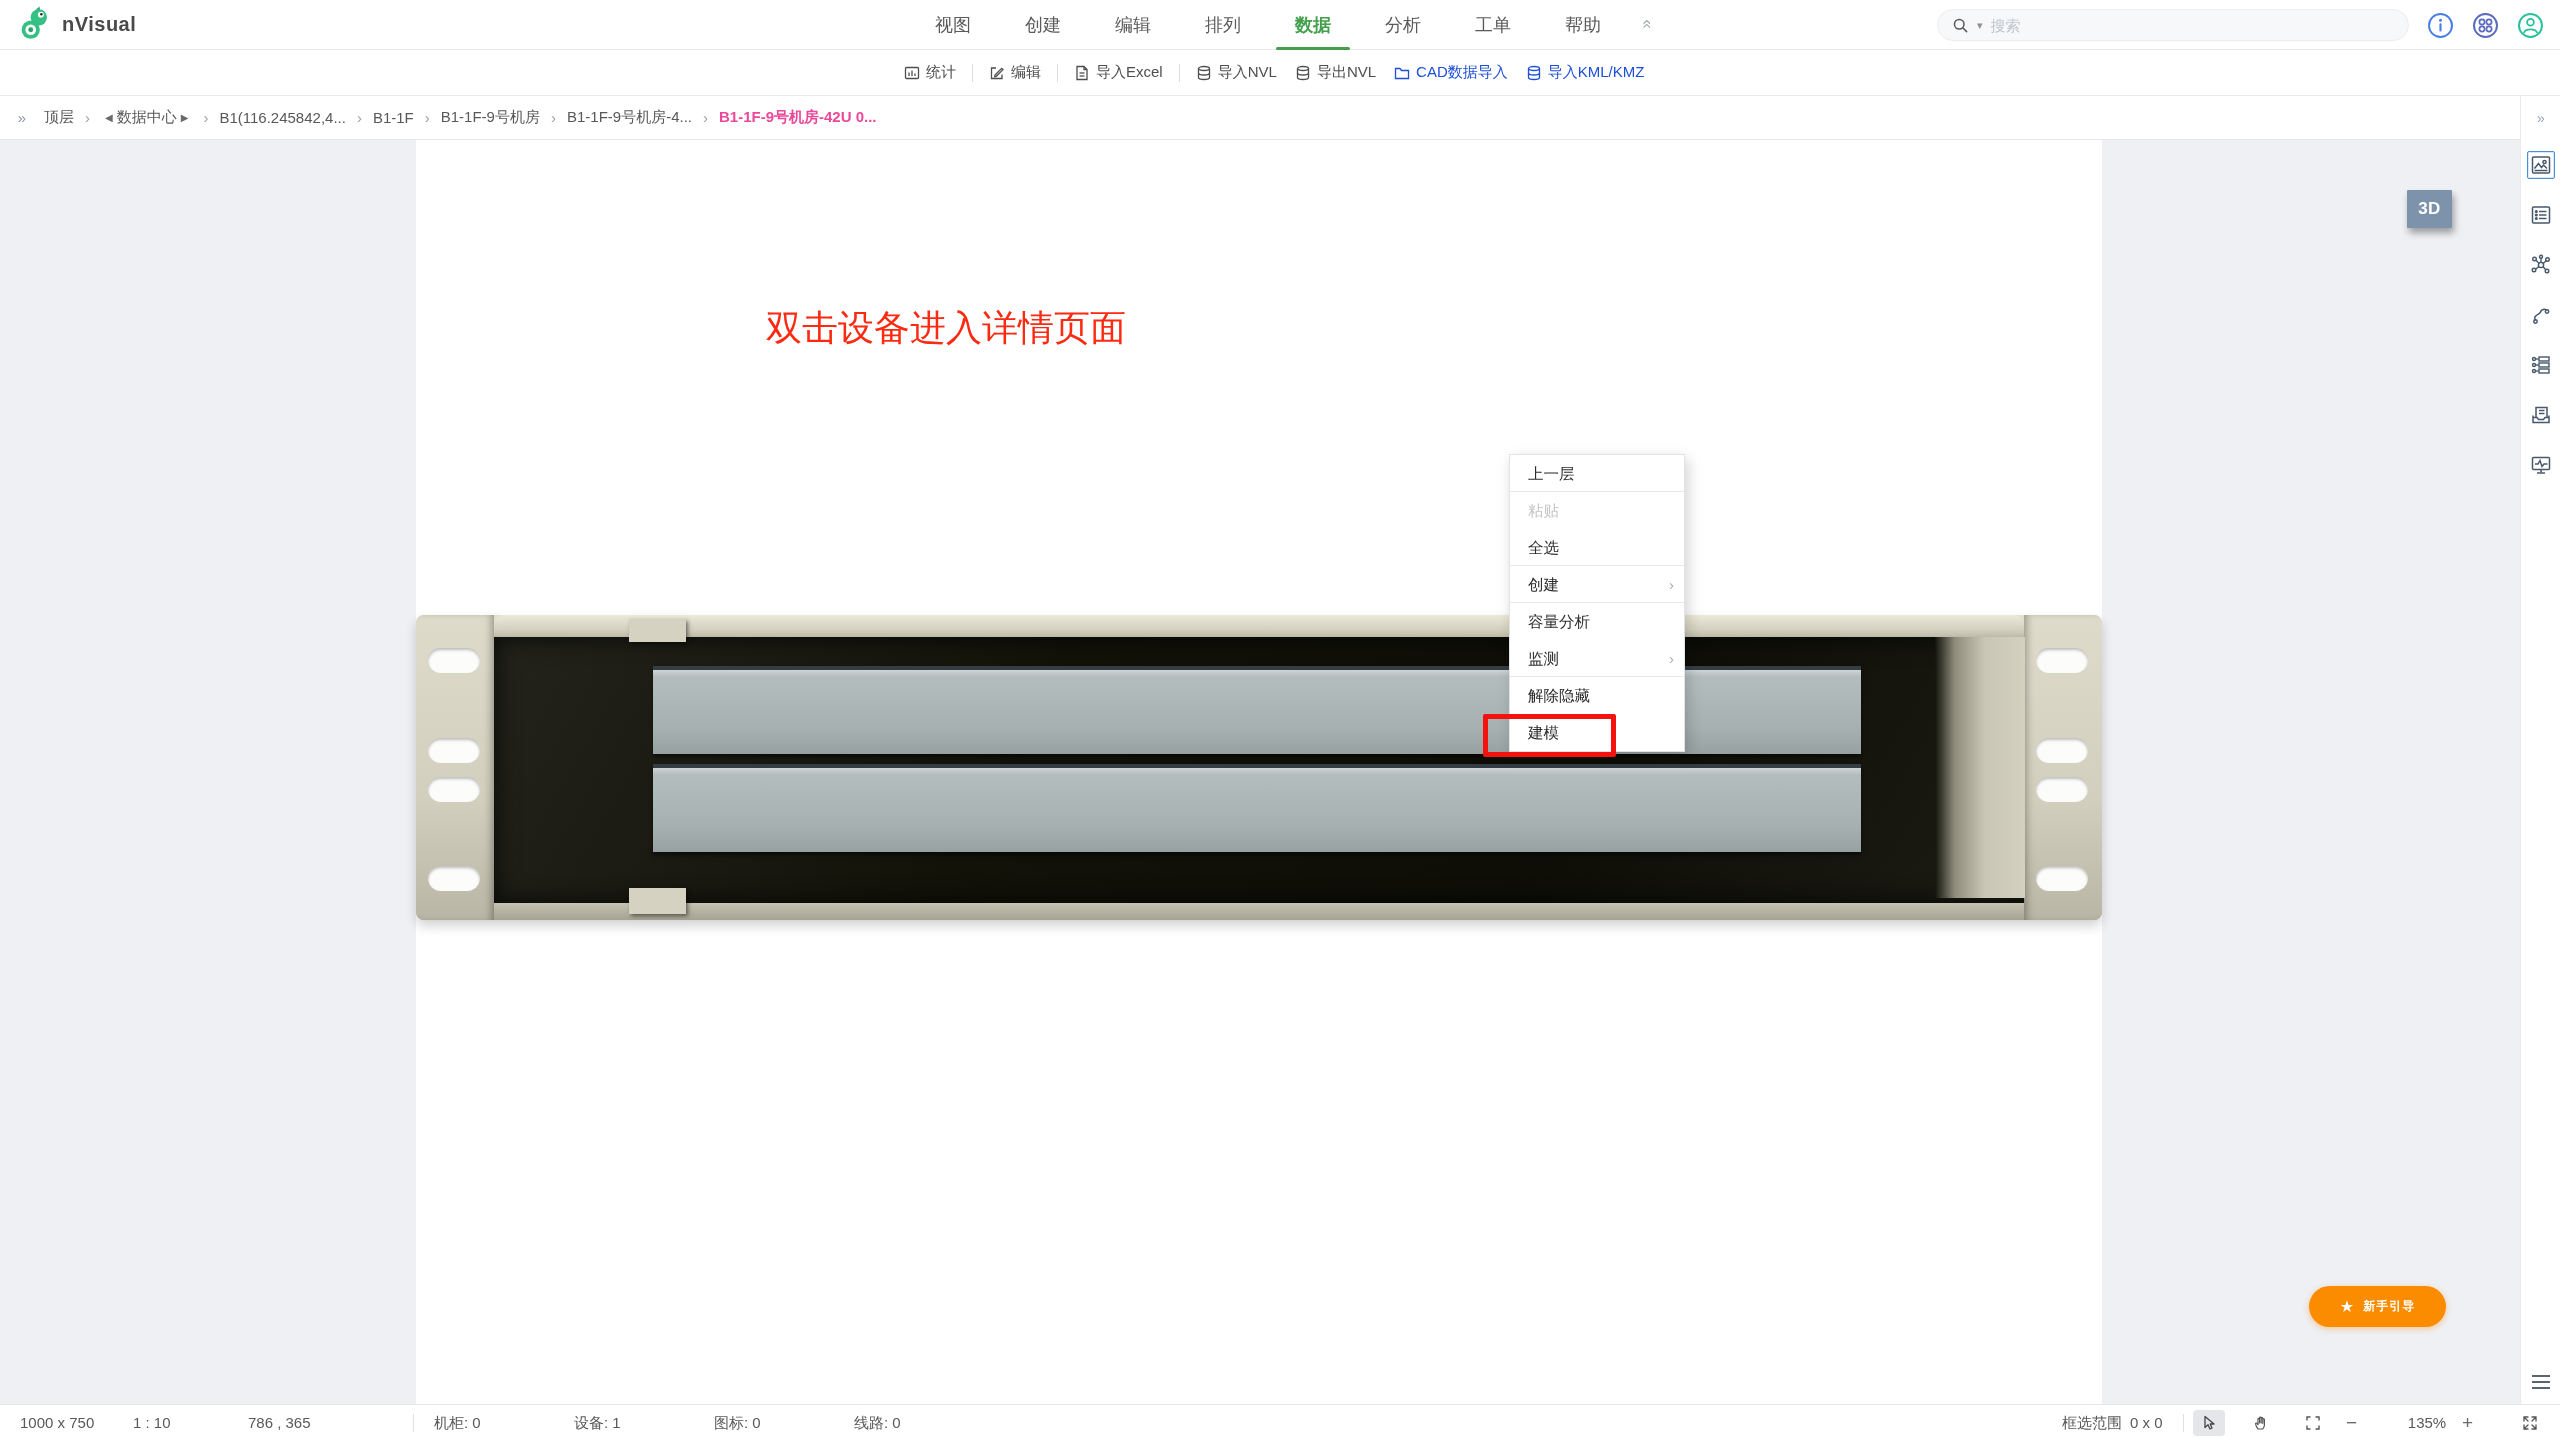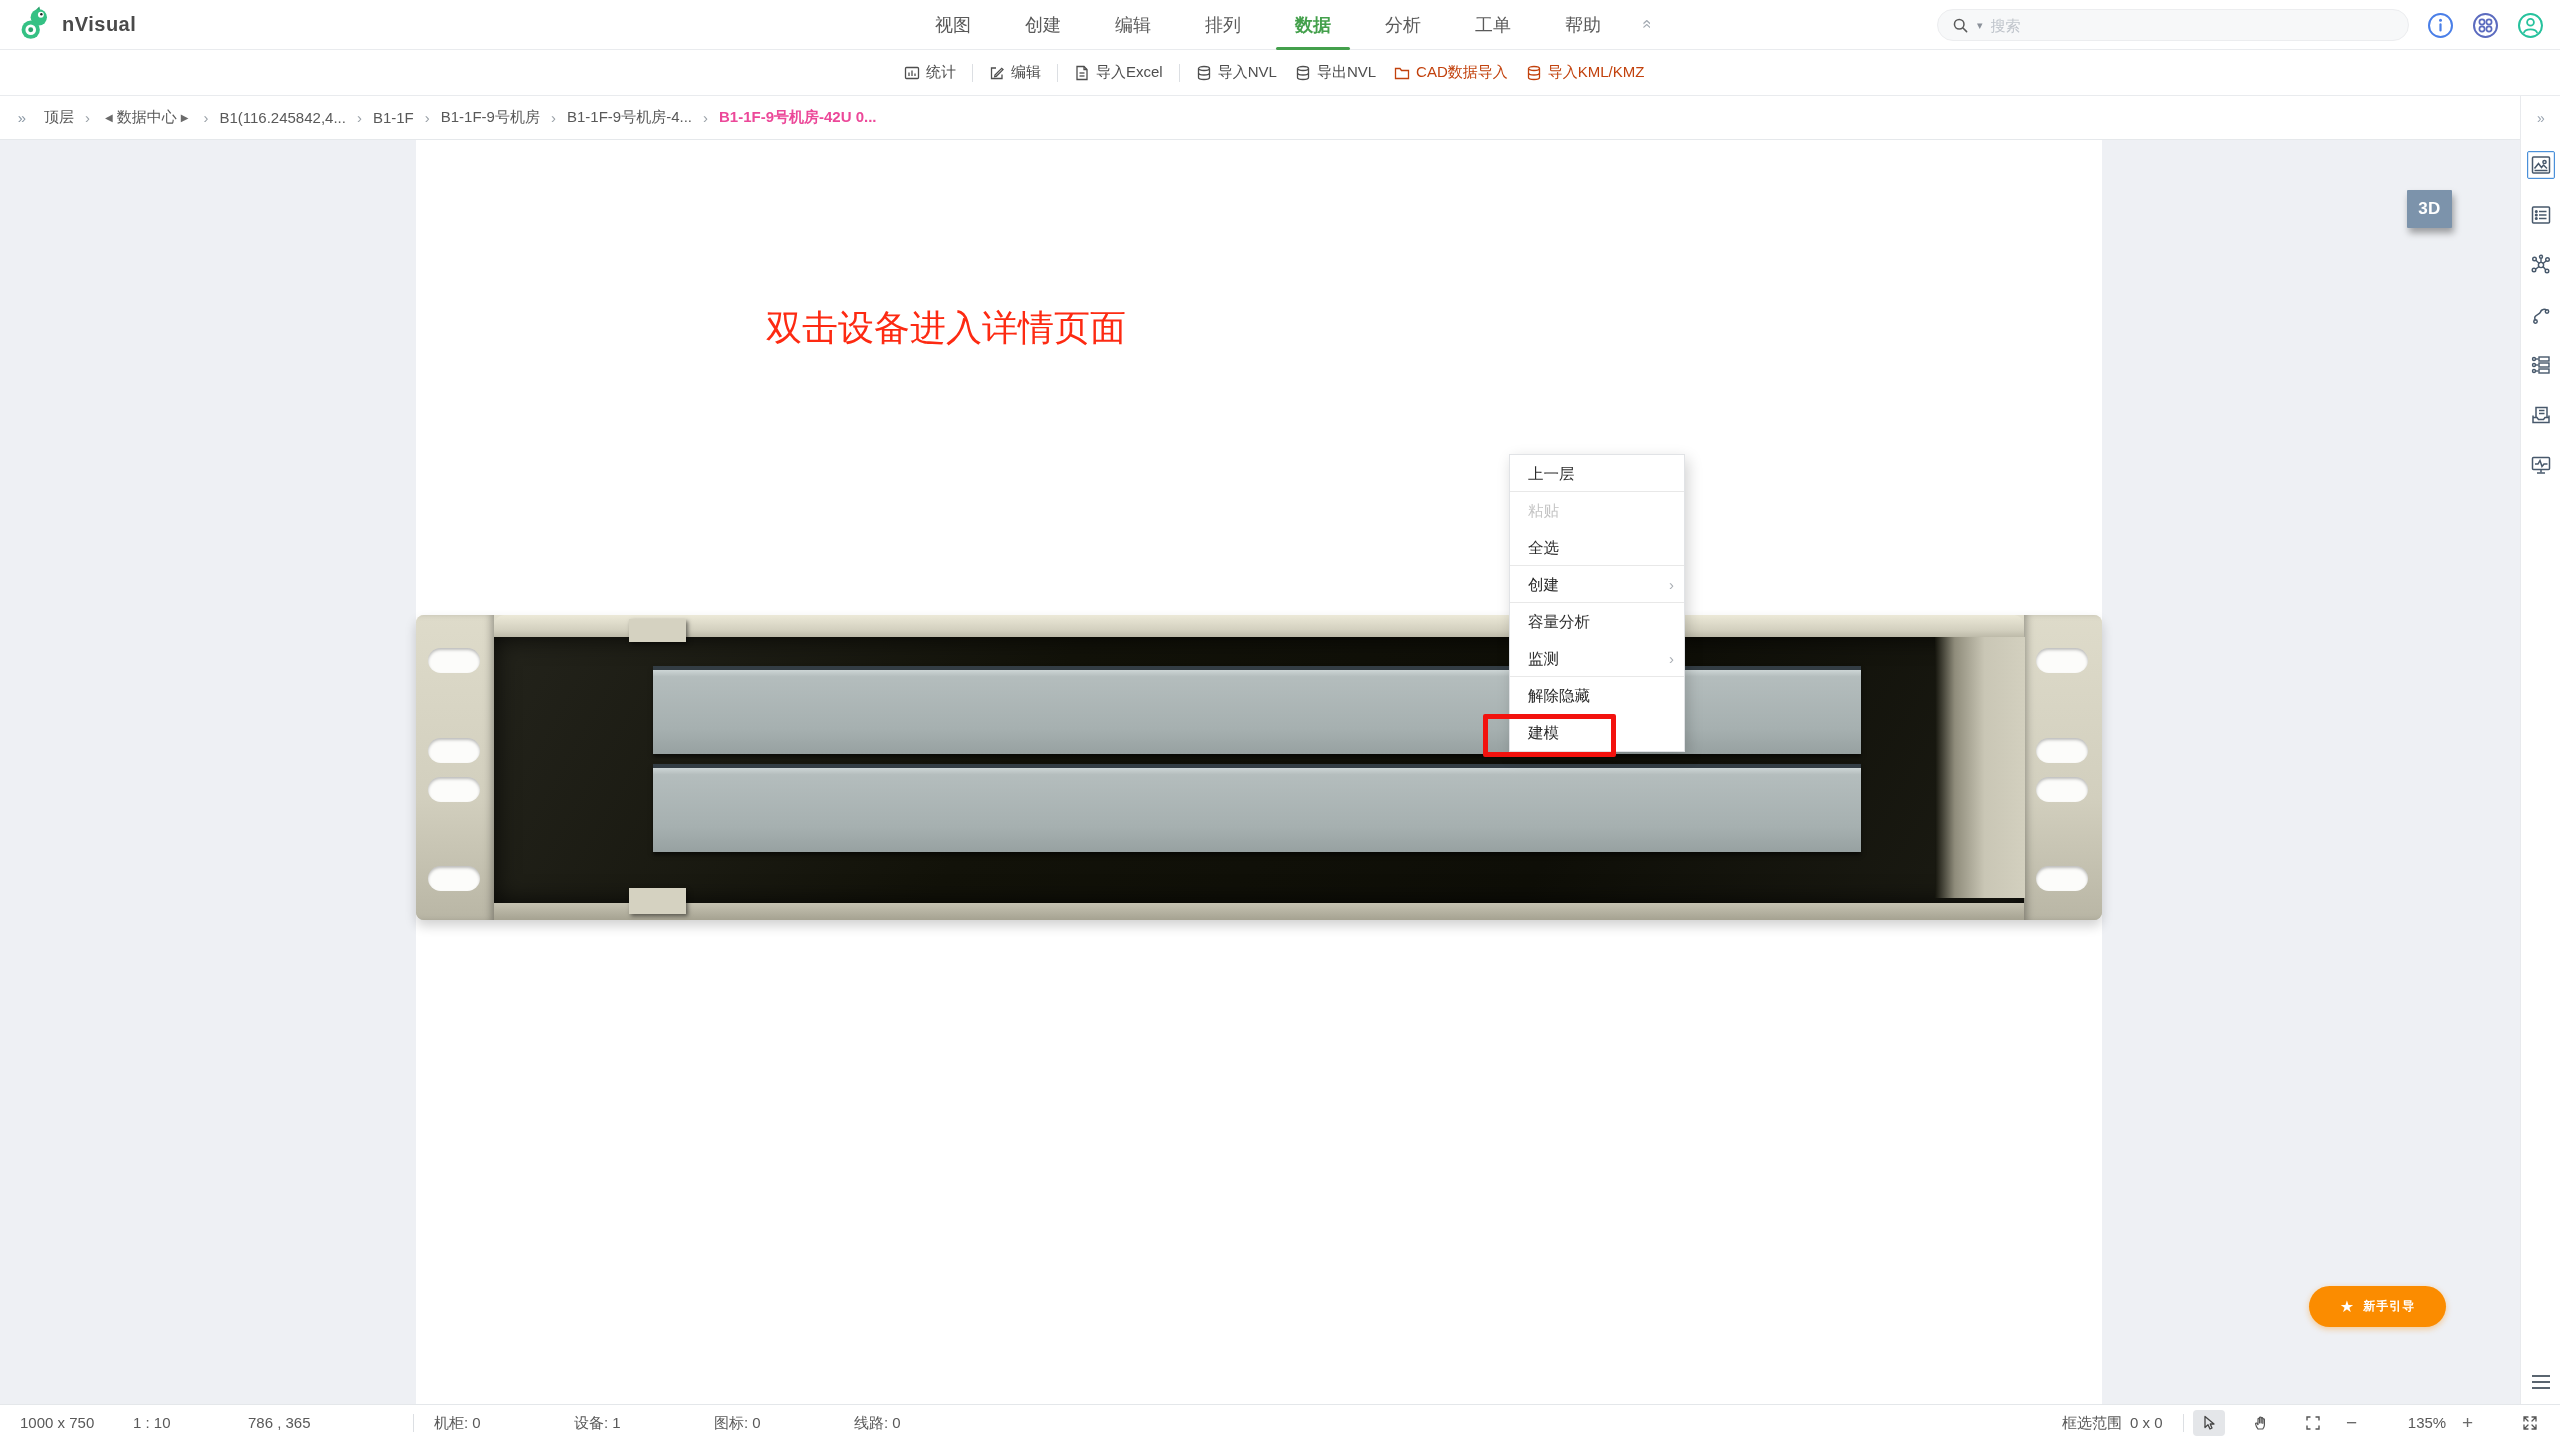--- a/index.html
+++ b/index.html
@@ -33,21 +33,21 @@
   .search-pill input::placeholder { color:#bfc4cb; }
   .chev-down { color:#8b919a; font-size:11px; }
   .hdr-icon { width:27px; height:27px; }
 
   
   .toolbar { position:absolute; left:0; top:50px; width:2560px; height:46px; background:#fff;
              border-bottom:1px solid #e9ebee; display:flex; align-items:center;
              padding-left:895px; z-index:29; }
   .tb-item { display:flex; align-items:center; gap:6px; font-size:15px; color:#4e4e4e;
              cursor:pointer; padding:0 9px; white-space:nowrap; }
-  .tb-item.disabled { color:#c2410c; cursor:default; }
+  .tb-item.disabled { color:#1d4ed8; cursor:default; }
   .tb-sep { width:1px; height:18px; background:#dcdfe3; margin:0 7px; }
 
   
   .breadcrumb { position:absolute; left:0; top:96px; width:2520px; height:44px; background:#fff;
              border-bottom:1px solid #e5e8eb; display:flex; align-items:center; z-index:28; }
   .bc-collapse { width:44px; text-align:center; color:#8b98a5; font-size:15px; cursor:pointer; }
   .bc-item { font-size:15px; color:#595959; cursor:pointer; white-space:nowrap; }
   .bc-item.current { color:#ec4899; font-weight:700; }
   .bc-sep { color:#9aa1a8; font-size:15px; margin:0 11px; }
   .bc-arrow { color:#6b6b6b; font-size:10px; margin:0 4px; cursor:pointer; }

